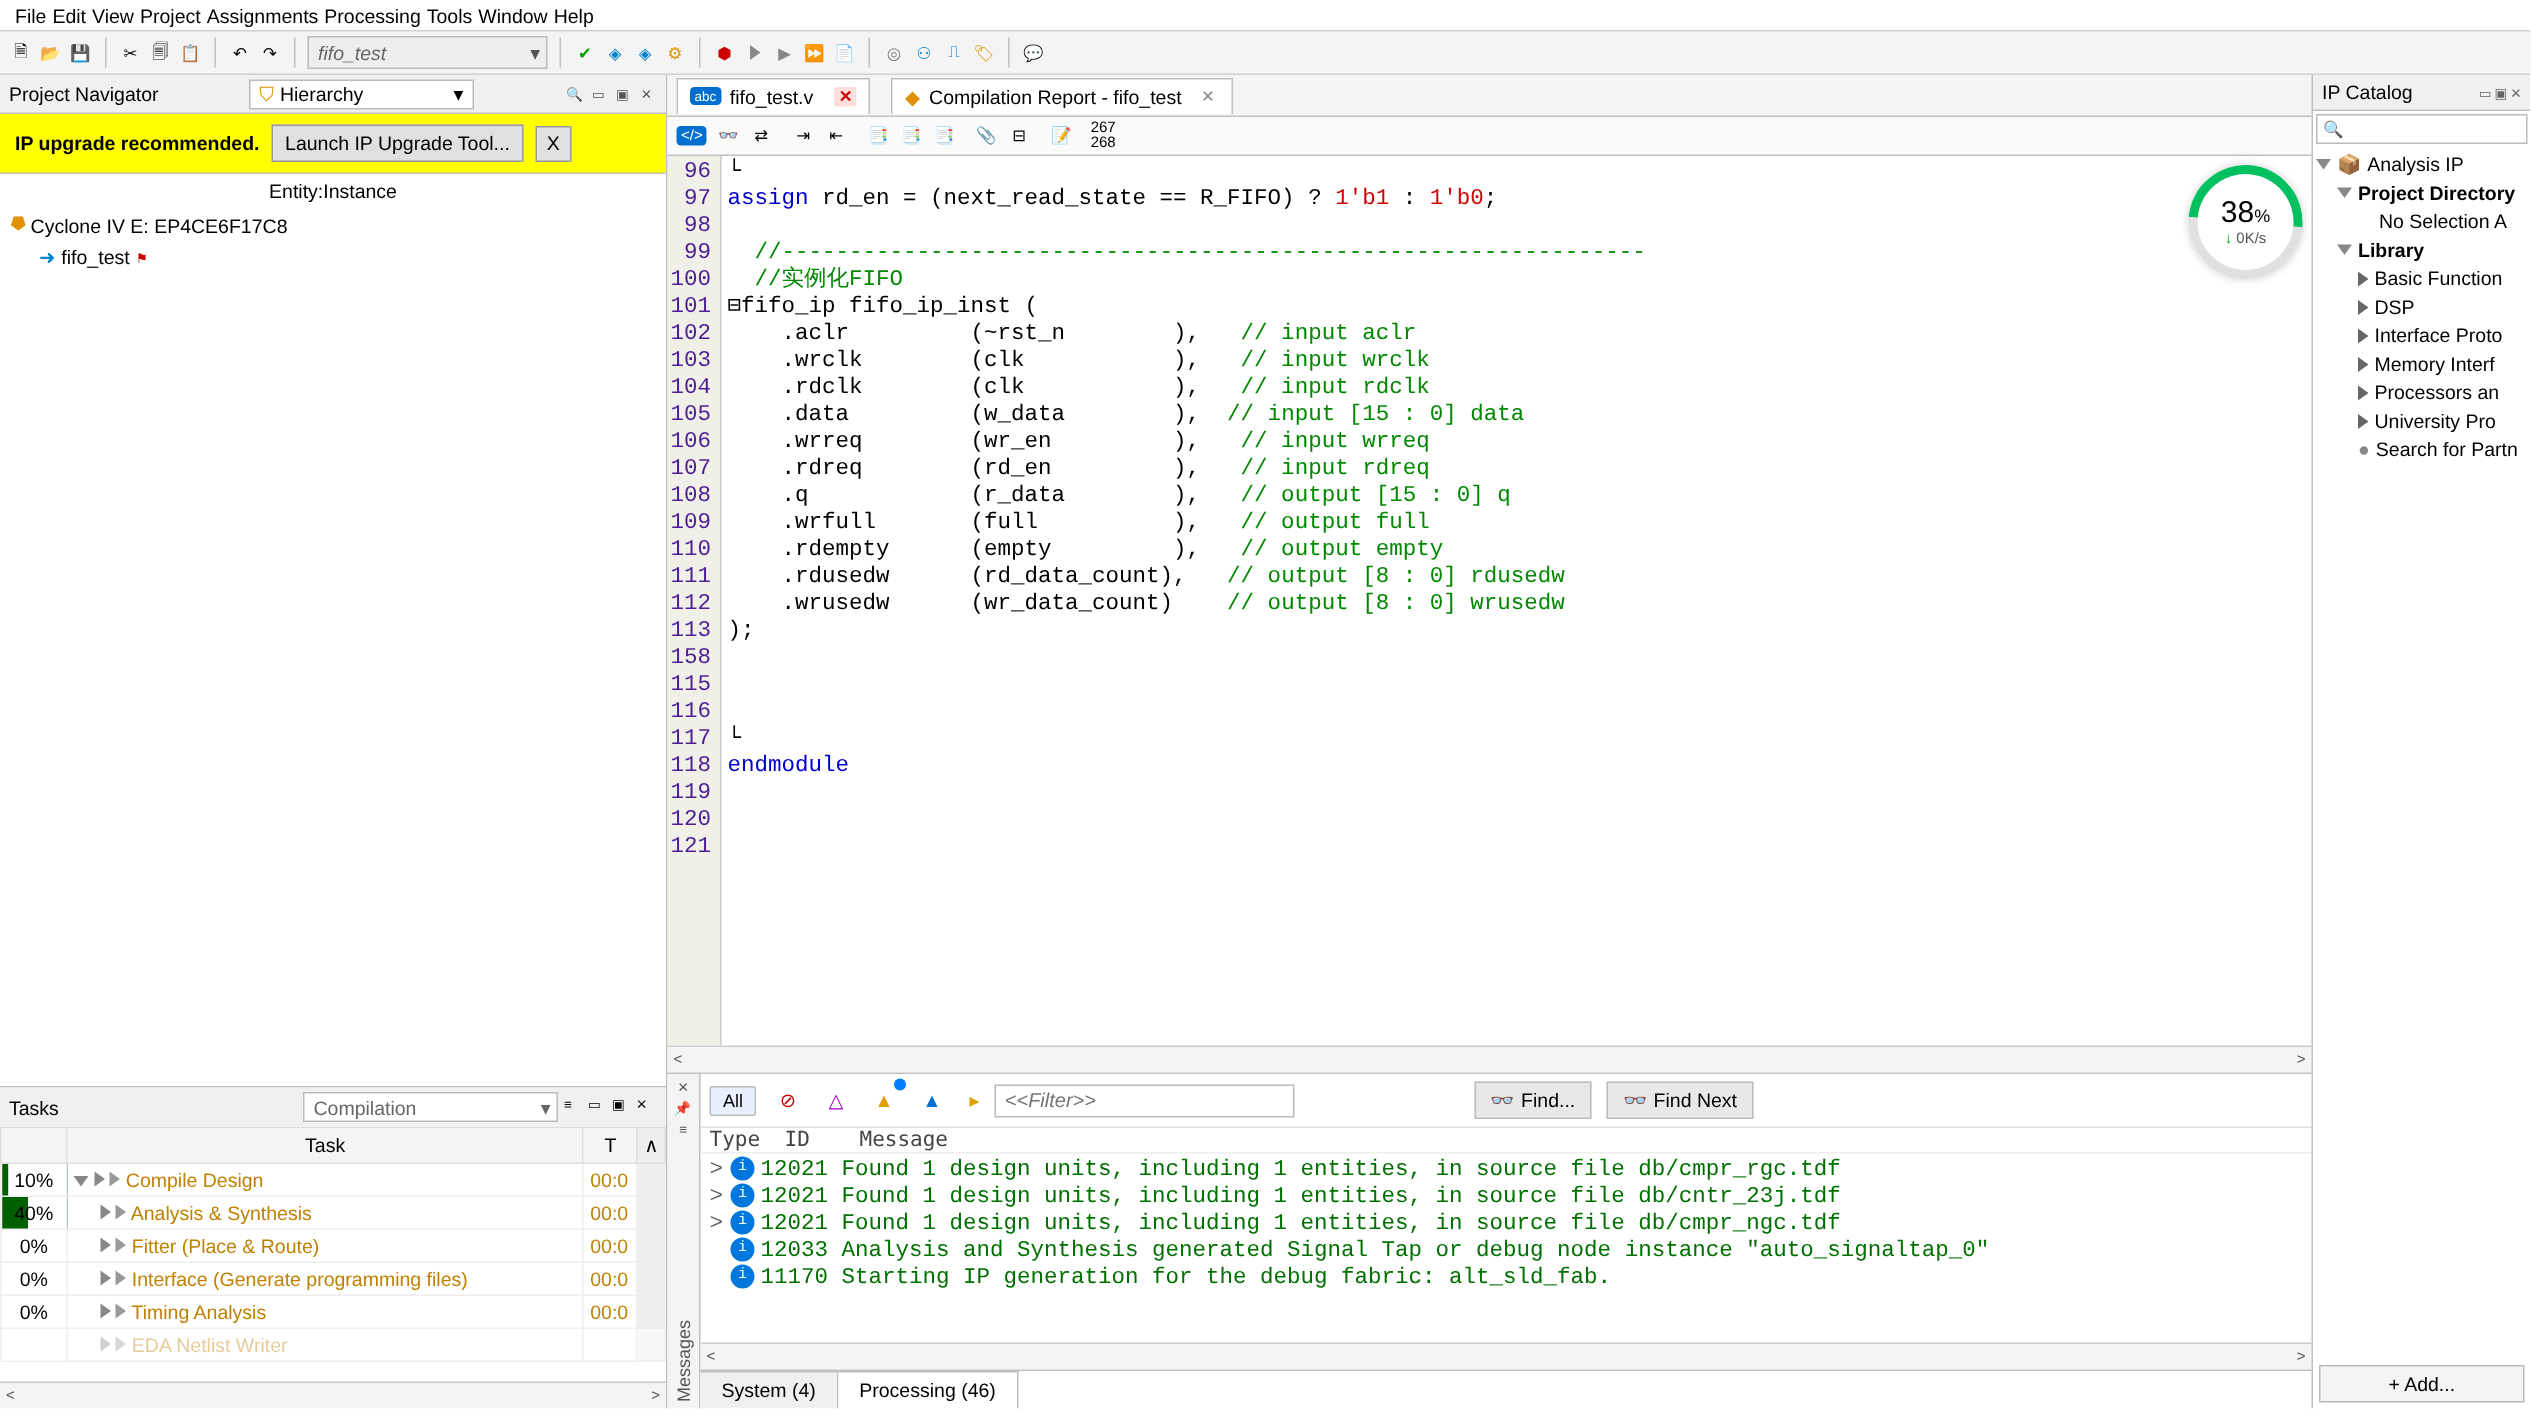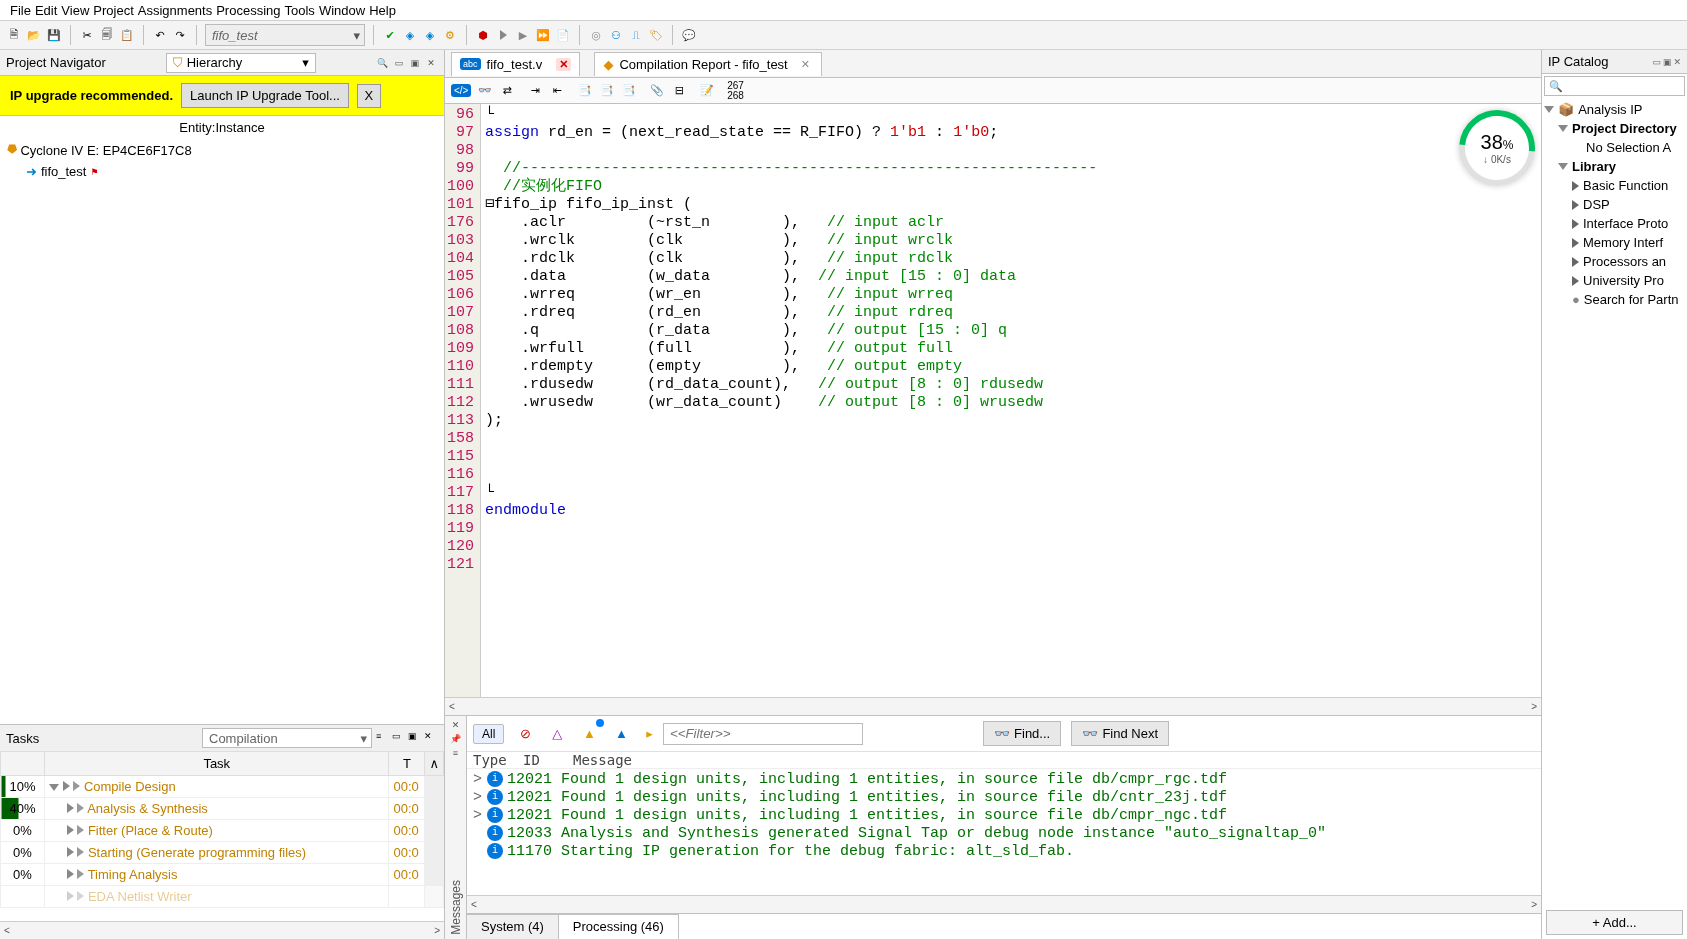--- a/index.html
+++ b/index.html
@@ -41,21 +41,21 @@
 .pct-10 { background: linear-gradient(to right, #006000 10%, #fff 10%); }
 .pct-40 { background: linear-gradient(to right, #006000 40%, #fff 40%); color: #000; }
 .hscroll { height: 18px; border-top: 1px solid #ccc; display: flex; align-items: center; justify-content: space-between; padding: 0 4px; background: #f4f4f4; font-size: 10px; color: #555; }
 .center-col { flex: 1; display: flex; flex-direction: column; min-width: 0; }
 .tabbar { display: flex; align-items: center; height: 28px; border-bottom: 1px solid #c0c0c0; background: #f4f4f4; padding-left: 6px; gap: 14px; }
 .tab { display: flex; align-items: center; gap: 6px; padding: 4px 8px; border: 1px solid #c0c0c0; border-bottom: none; background: #fff; cursor: pointer; }
 .tab .close-x { color: #c00; font-weight: bold; margin-left: 8px; font-size: 11px; background: #fdd; border-radius: 2px; padding: 0 3px; }
 .tab .close-g { color: #888; margin-left: 4px; font-size: 11px; padding: 0 3px; }
 .editor-toolbar { display: flex; align-items: center; height: 26px; border-bottom: 1px solid #c0c0c0; padding: 0 6px; gap: 6px; background: #fafafa; }
 .editor-area { flex: 1; display: flex; overflow: hidden; position: relative; }
-.gutter { background: #f0f0e8; text-align: right; padding: 2px 6px 2px 2px; font-family: "Consolas","Courier New",monospace; font-size: 15px; line-height: 18px; color: #be185d; border-right: 1px solid #ccc; user-select: none; }
+.gutter { background: #f0f0e8; text-align: right; padding: 2px 6px 2px 2px; font-family: "Consolas","Courier New",monospace; font-size: 15px; line-height: 18px; color: #4c1d95; border-right: 1px solid #ccc; user-select: none; }
 .code { flex: 1; font-family: "Consolas","Courier New",monospace; font-size: 15px; line-height: 18px; padding: 2px 4px; white-space: pre; overflow: auto; }
 .code .kw { color: #0000cc; }
 .code .num { color: #cc0000; }
 .code .cm { color: #008800; }
 .speed { position: absolute; top: 6px; right: 6px; width: 76px; height: 76px; border-radius: 50%; background: #fff; display: flex; flex-direction: column; align-items: center; justify-content: center; box-shadow: 0 0 6px rgba(0,0,0,0.2); }
 .speed::before { content: ""; position: absolute; inset: 0; border-radius: 50%; border: 6px solid #e0e0e0; border-top-color: #00c060; border-right-color: #00c060; transform: rotate(-40deg); }
 .speed .v { font-size: 20px; position: relative; }
 .speed .u { font-size: 10px; color: #555; position: relative; }
 .right-col { width: 146px; border-left: 1px solid #c0c0c0; display: flex; flex-direction: column; overflow: hidden; }
 .right-col .hdr { padding: 4px 6px; border-bottom: 1px solid #c0c0c0; background: #f0f0f0; display: flex; align-items: center; }
@@ -211,21 +211,21 @@
     <td style="background:#eee"></td>
   </tr>
               <tr style="">
     <td class="td-pct pct-0">0%</td>
     <td><span style="display:inline-block;width:14px"></span> <span class="tri tri-r"></span> <span class="tri tri-r" style="border-left-color:#999"></span> <span class="task-name">Fitter (Place &amp; Route)</span></td>
     <td style="color:#c08000">00:0</td>
     <td style="background:#eee"></td>
   </tr>
               <tr style="">
     <td class="td-pct pct-0">0%</td>
-    <td><span style="display:inline-block;width:14px"></span> <span class="tri tri-r"></span> <span class="tri tri-r" style="border-left-color:#999"></span> <span class="task-name">Starting (Generate programming files)</span></td>
+    <td><span style="display:inline-block;width:14px"></span> <span class="tri tri-r"></span> <span class="tri tri-r" style="border-left-color:#999"></span> <span class="task-name">Interface (Generate programming files)</span></td>
     <td style="color:#c08000">00:0</td>
     <td style="background:#eee"></td>
   </tr>
               <tr style="">
     <td class="td-pct pct-0">0%</td>
     <td><span style="display:inline-block;width:14px"></span> <span class="tri tri-r"></span> <span class="tri tri-r" style="border-left-color:#999"></span> <span class="task-name">Timing Analysis</span></td>
     <td style="color:#c08000">00:0</td>
     <td style="background:#eee"></td>
   </tr>
               <tr style="opacity:.4;">
@@ -277,21 +277,21 @@
       <span class="icon" style="font-size:10px;line-height:1">267<br>268</span>
     </div>
     <div class="editor-area">
       <div class="gutter" id="gutter">
           <div>96</div>
           <div>97</div>
           <div>98</div>
           <div>99</div>
           <div>100</div>
           <div>101</div>
-          <div>176</div>
+          <div>102</div>
           <div>103</div>
           <div>104</div>
           <div>105</div>
           <div>106</div>
           <div>107</div>
           <div>108</div>
           <div>109</div>
           <div>110</div>
           <div>111</div>
           <div>112</div>

